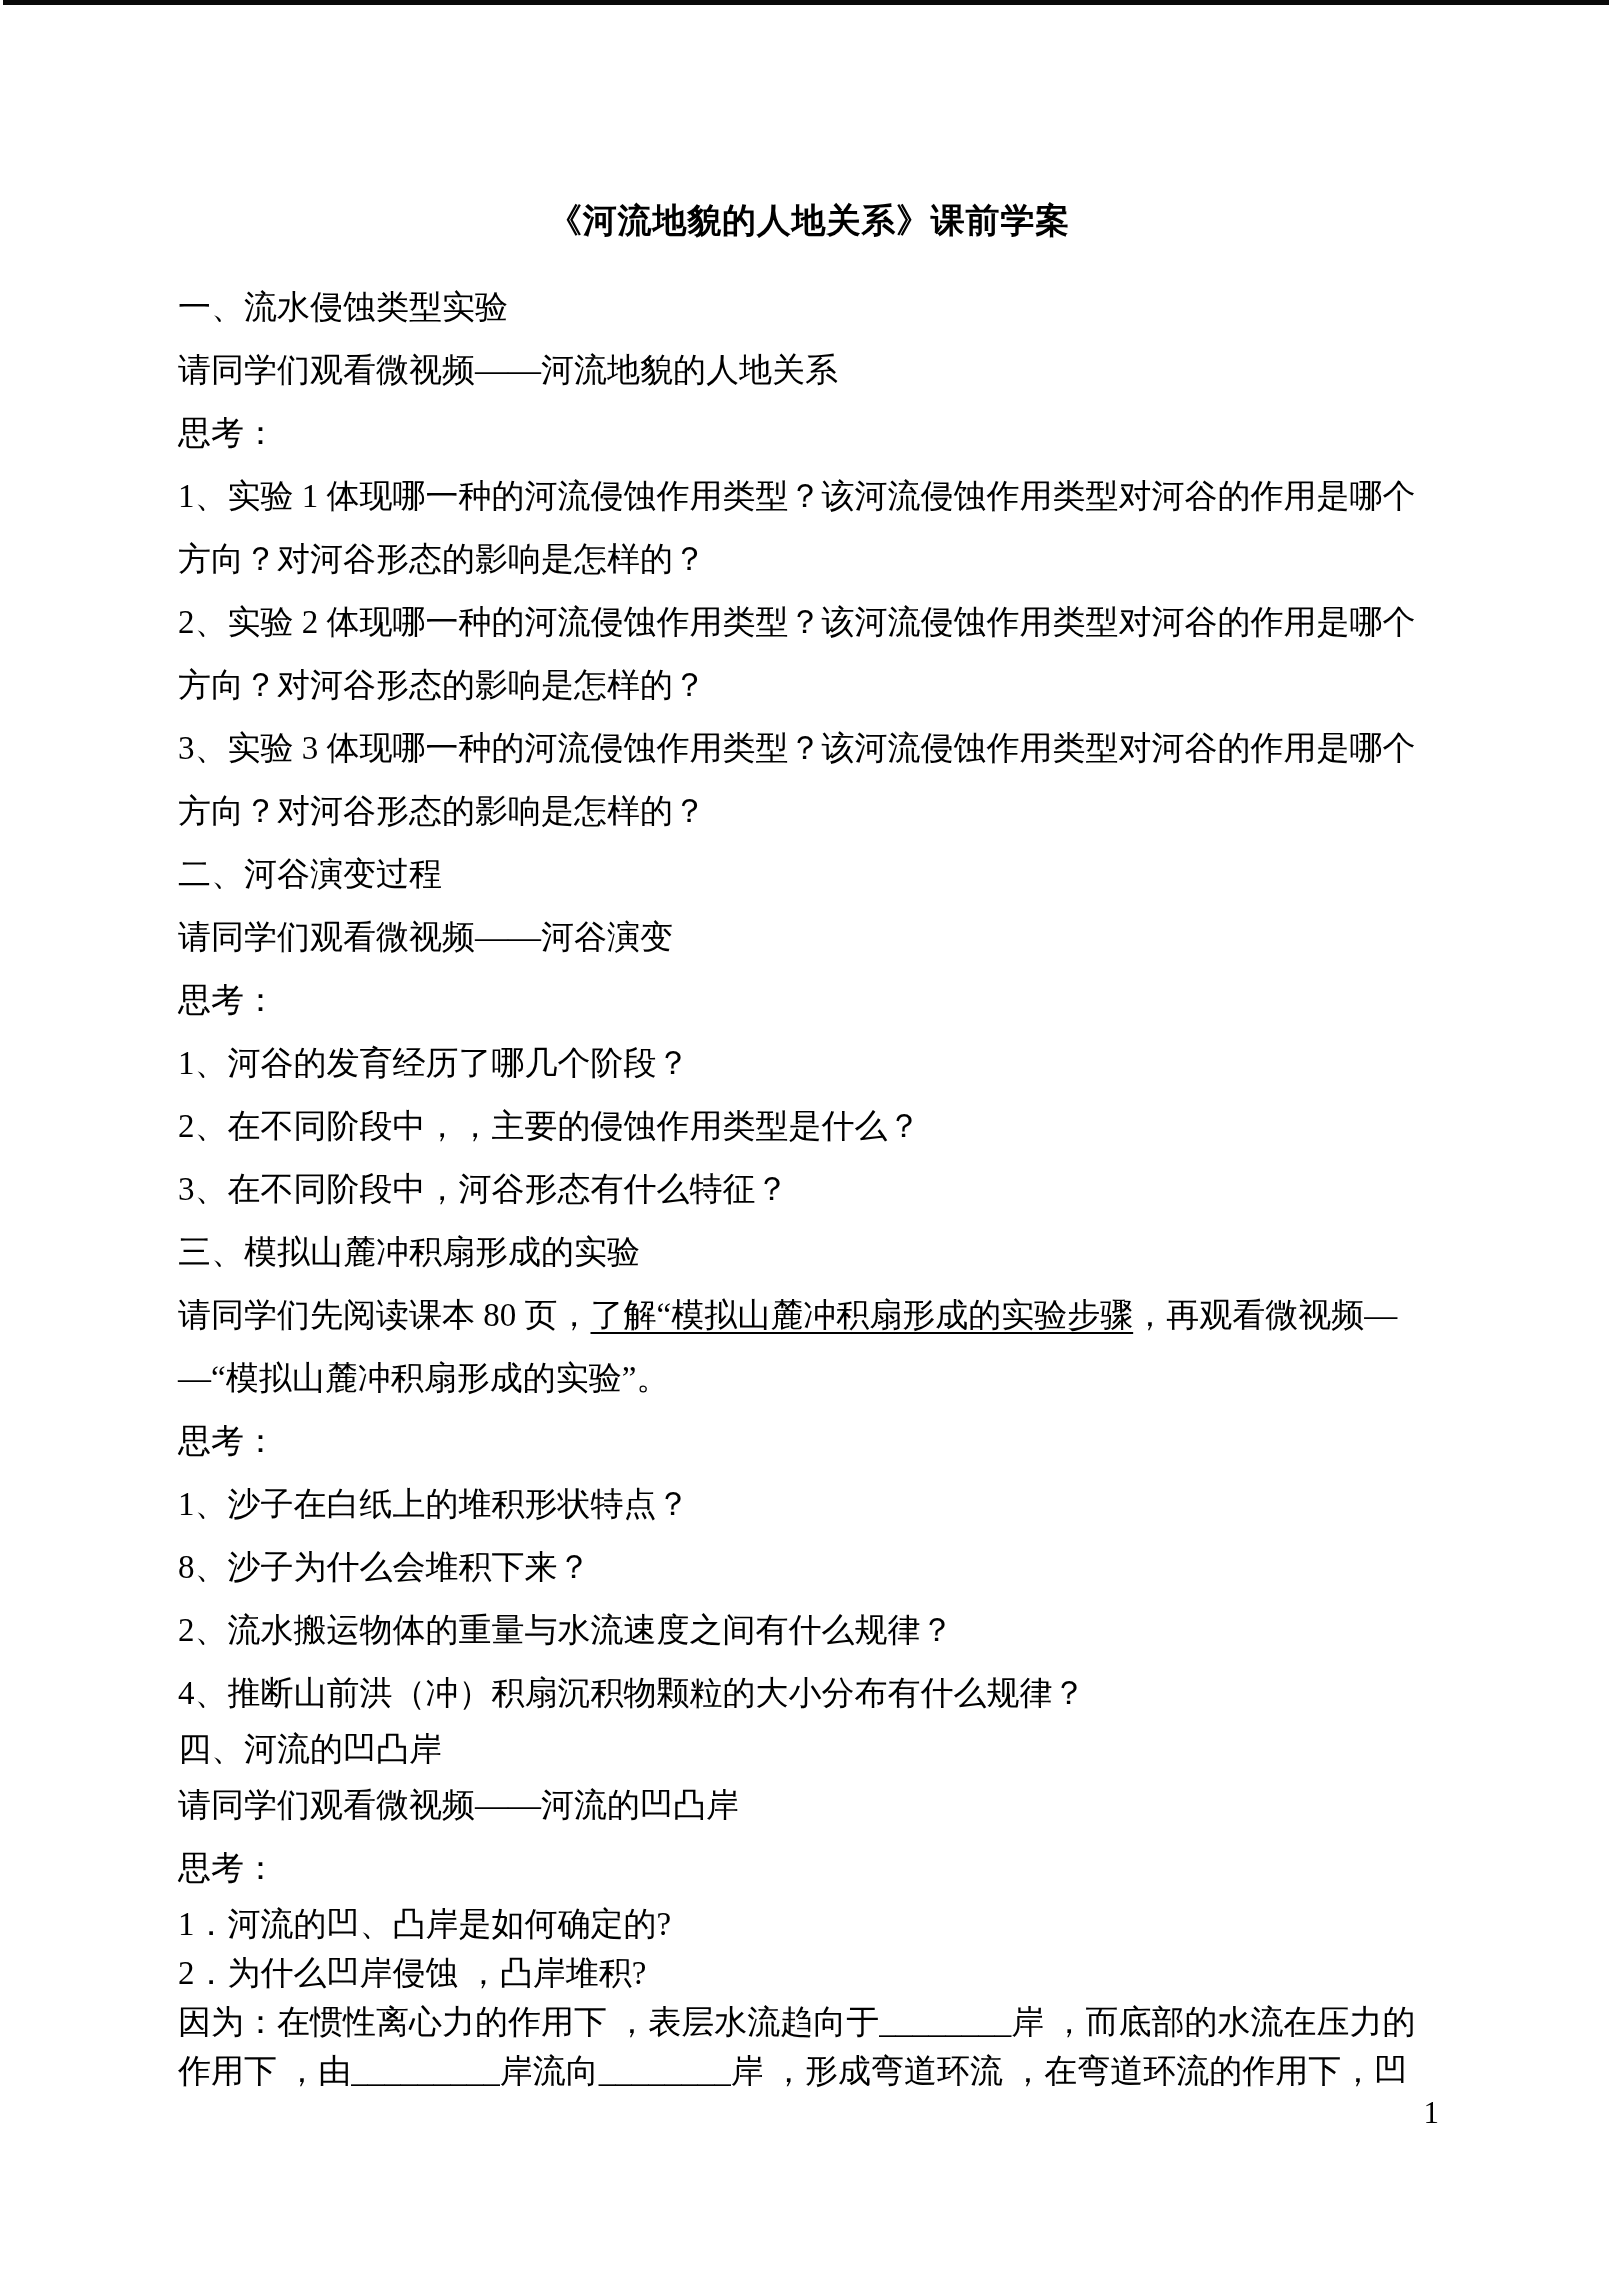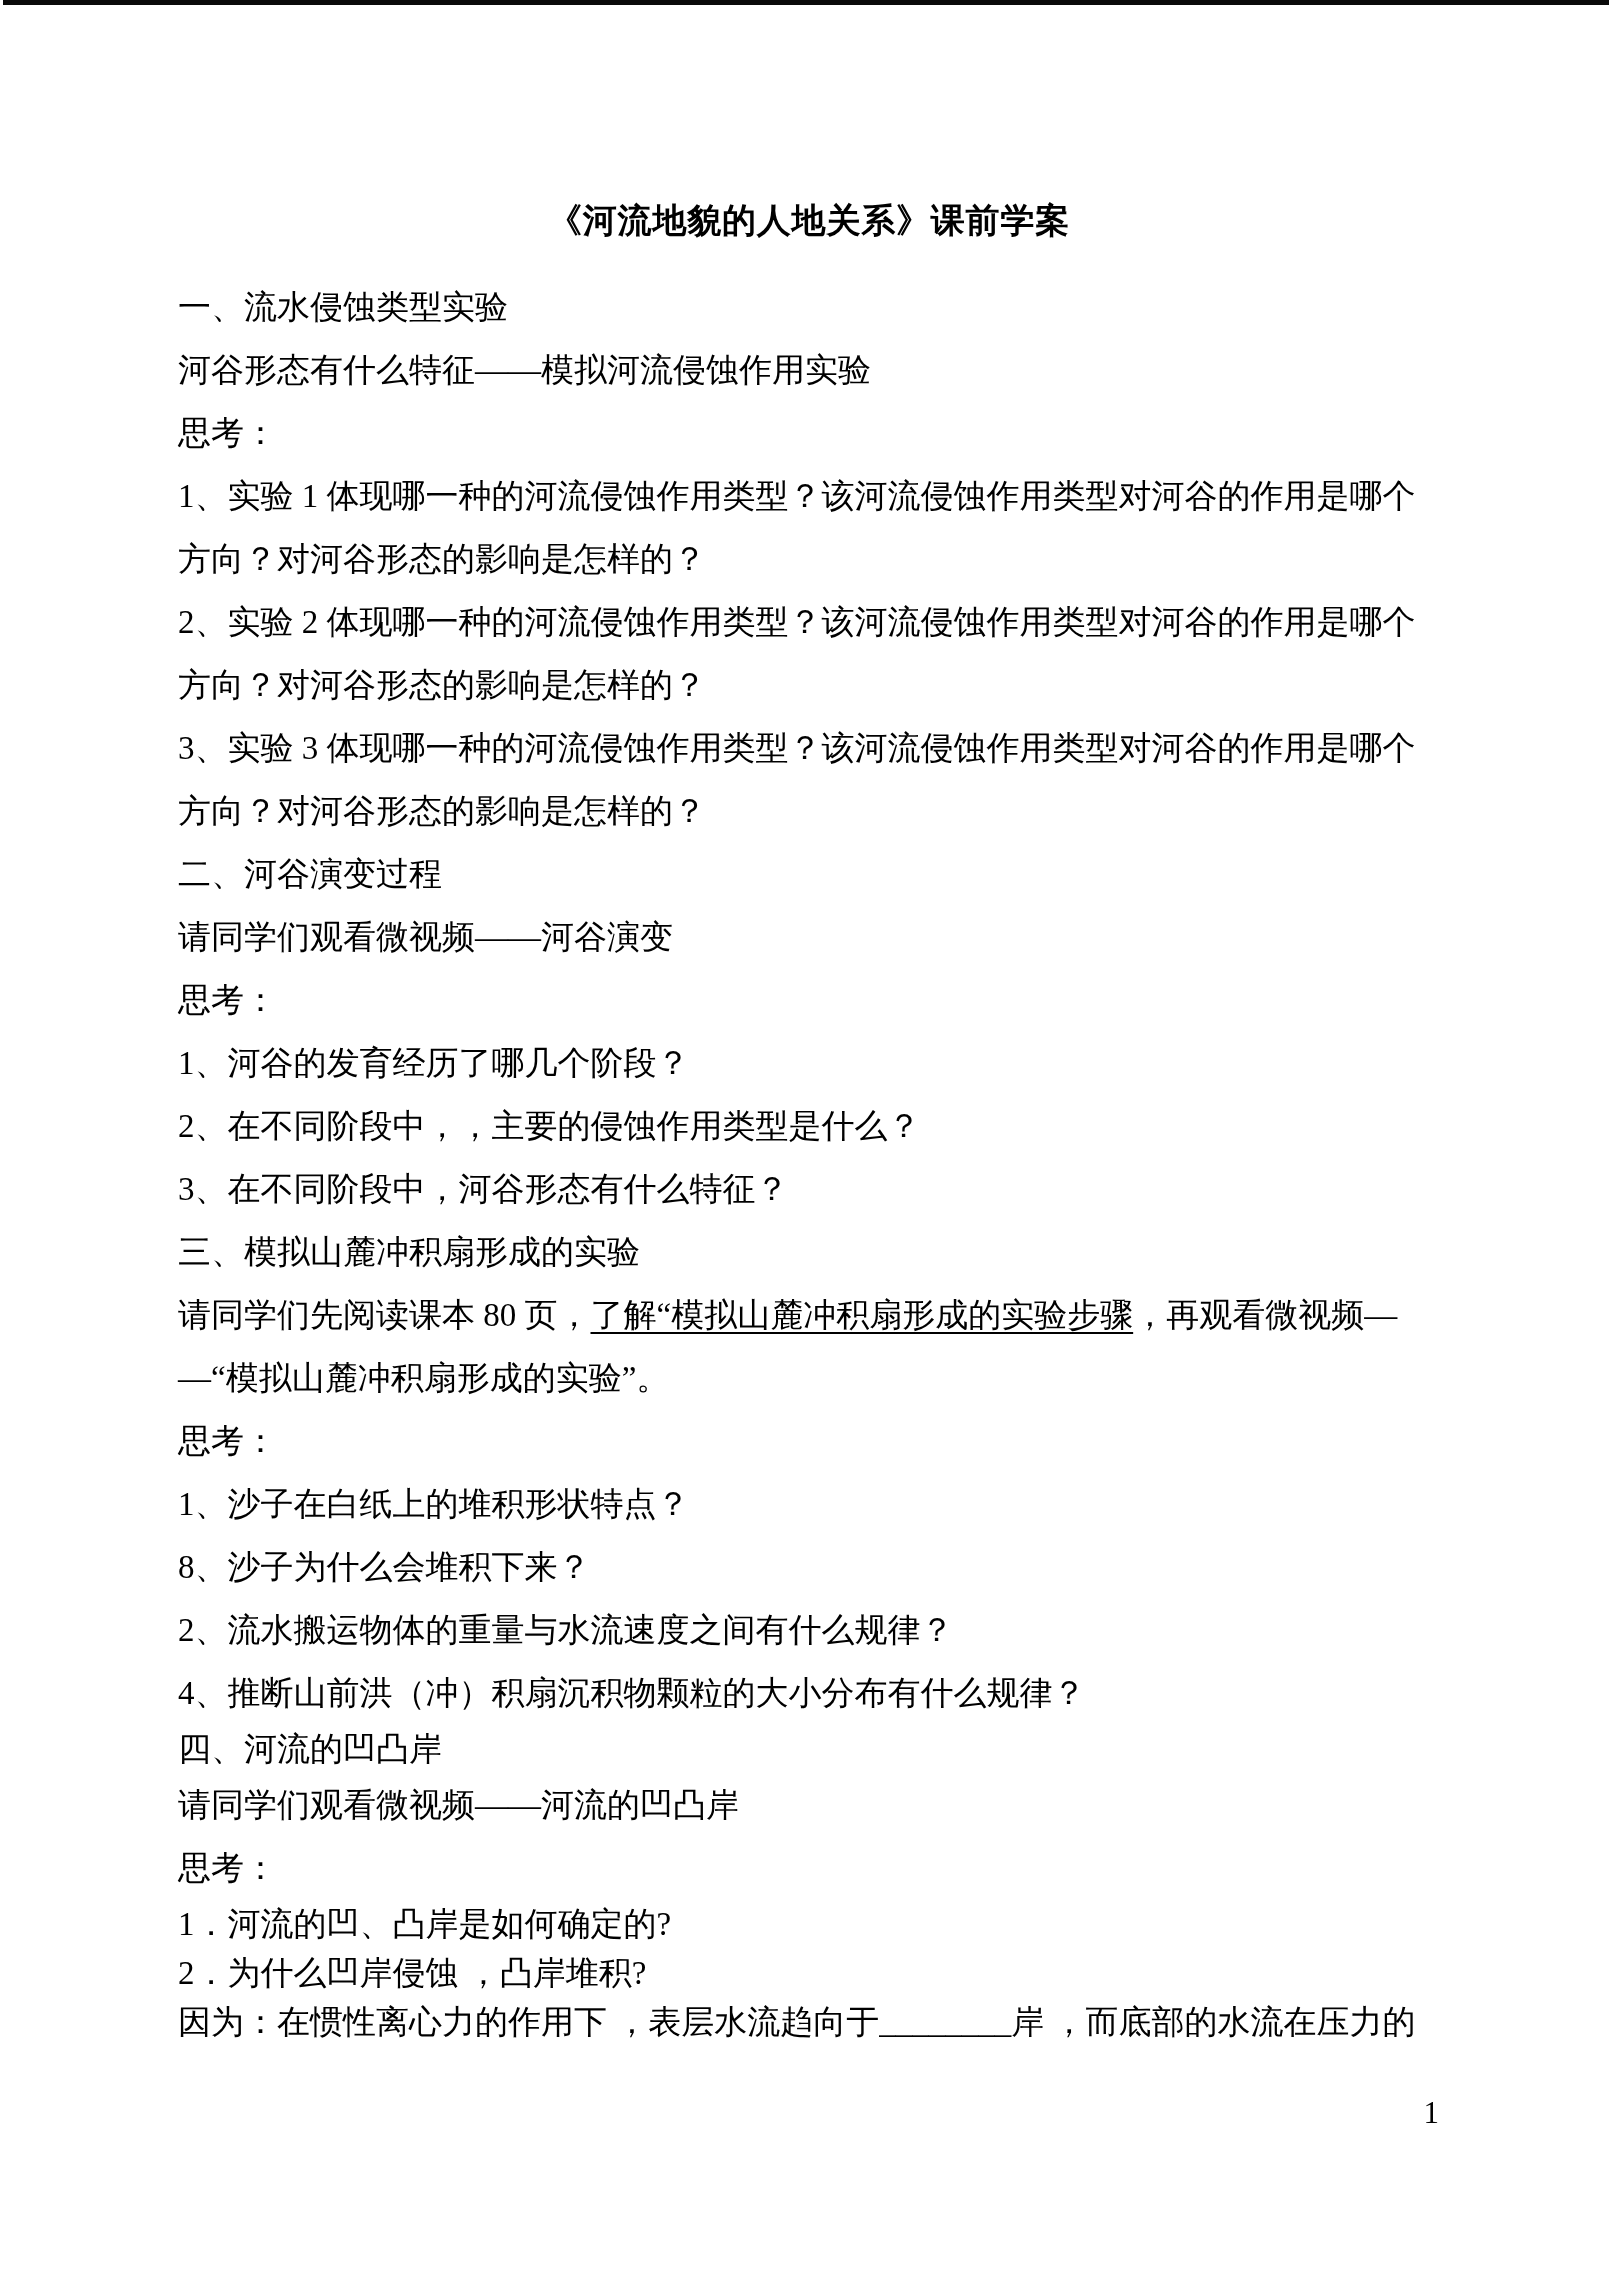--- a/index.html
+++ b/index.html
@@ -57,21 +57,21 @@
 </style>
 </head>
 <body>
 
 <div class="page">
   <div class="scan-edge"></div>
   <div class="content">
     <h1 class="doc-title">《河流地貌的人地关系》课前学案</h1>
     <div>
         <div class="line"><span>一、流水侵蚀类型实验</span></div>
-        <div class="line"><span>河谷形态有什么特征——模拟河流侵蚀作用实验</span></div>
+        <div class="line"><span>请同学们观看微视频——河流地貌的人地关系</span></div>
         <div class="line"><span>思考：</span></div>
         <div class="line"><span>1、实验 1 体现哪一种的河流侵蚀作用类型？该河流侵蚀作用类型对河谷的作用是哪个</span></div>
         <div class="line"><span>方向？对河谷形态的影响是怎样的？</span></div>
         <div class="line"><span>2、实验 2 体现哪一种的河流侵蚀作用类型？该河流侵蚀作用类型对河谷的作用是哪个</span></div>
         <div class="line"><span>方向？对河谷形态的影响是怎样的？</span></div>
         <div class="line"><span>3、实验 3 体现哪一种的河流侵蚀作用类型？该河流侵蚀作用类型对河谷的作用是哪个</span></div>
         <div class="line"><span>方向？对河谷形态的影响是怎样的？</span></div>
         <div class="line"><span>二、河谷演变过程</span></div>
         <div class="line"><span>请同学们观看微视频——河谷演变</span></div>
         <div class="line"><span>思考：</span></div>
@@ -85,17 +85,18 @@
         <div class="line"><span>1、沙子在白纸上的堆积形状特点？</span></div>
         <div class="line"><span>8、沙子为什么会堆积下来？</span></div>
         <div class="line"><span>2、流水搬运物体的重量与水流速度之间有什么规律？</span></div>
         <div class="line"><span>4、推断山前洪（冲）积扇沉积物颗粒的大小分布有什么规律？</span></div>
         <div class="line tight"><span>四、河流的凹凸岸</span></div>
         <div class="line"><span>请同学们观看微视频——河流的凹凸岸</span></div>
         <div class="line"><span>思考：</span></div>
         <div class="line tight"><span>1．河流的凹、凸岸是如何确定的?</span></div>
         <div class="line tight"><span>2．为什么凹岸侵蚀 ，凸岸堆积?</span></div>
         <div class="line tight"><span>因为：在惯性离心力的作用下 ，表层水流趋向于________岸 ，而底部的水流在压力的</span></div>
+        <div class="line tight"><span>作用下 ，由_________岸流向________岸 ，形成弯道环流 ，在弯道环流的作用下，凹</span></div>
       </div>
   </div>
   <div class="page-number">1</div>
 </div>
 
 
 </body></html>

